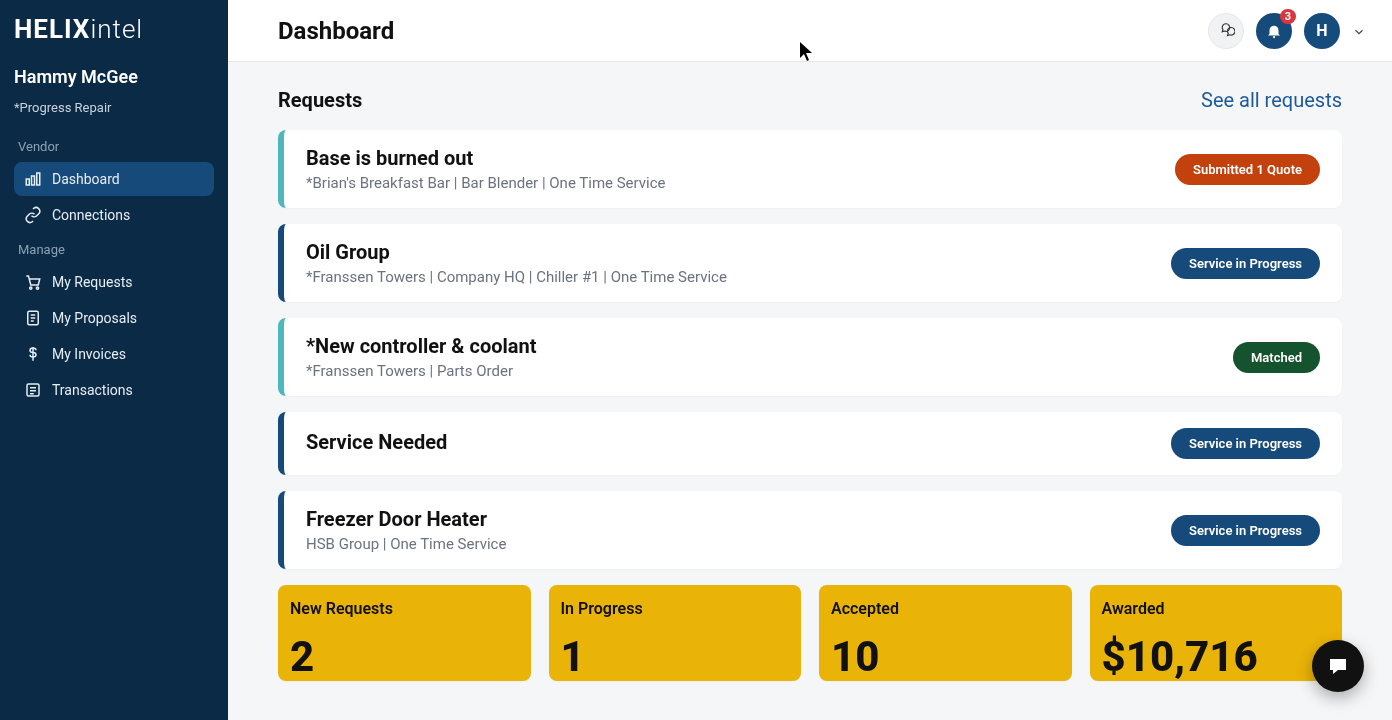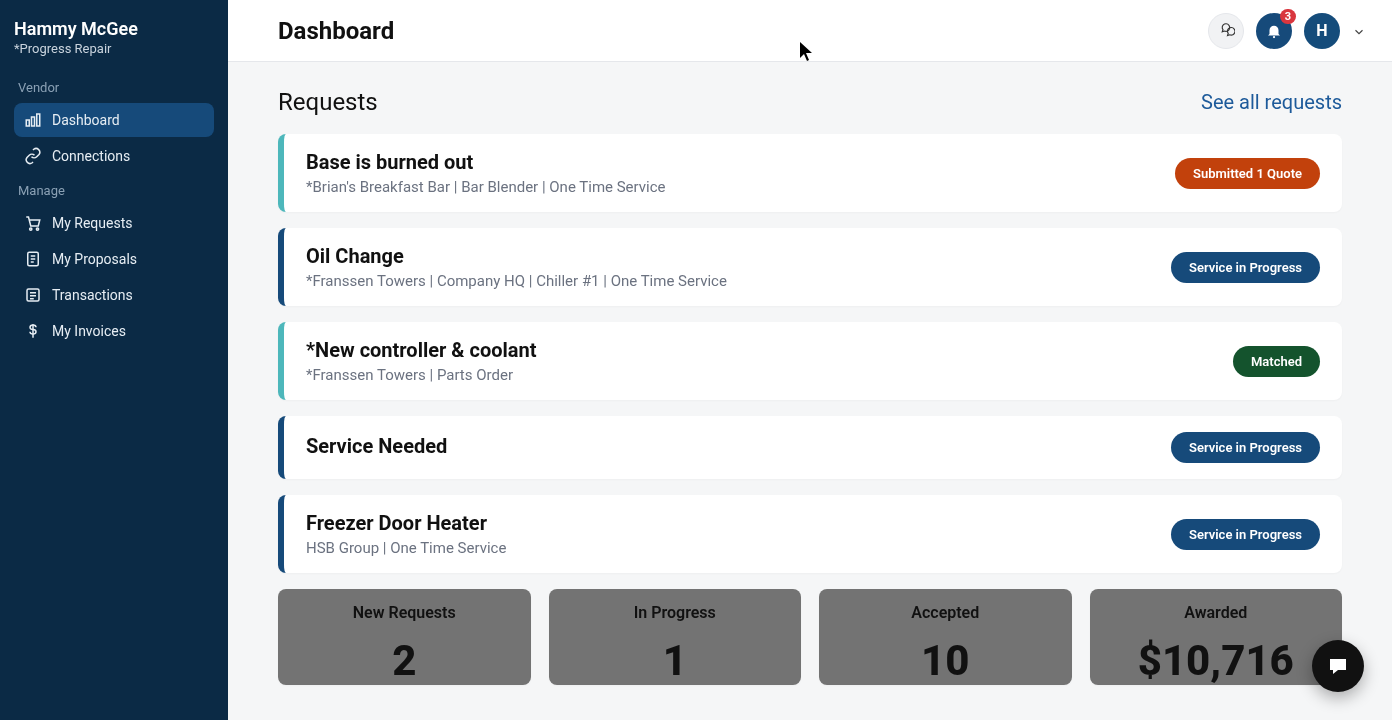--- a/index.html
+++ b/index.html
@@ -21,21 +21,21 @@
   }
   .logo {
     font-size: 26px;
     font-weight: 700;
     letter-spacing: 1px;
     color: #fff;
     margin-bottom: 22px;
     margin-top: -4px;
   }
   .logo .thin { font-weight: 300; }
-  .user-name { font-size: 18px; font-weight: 600; margin-bottom: 2px; }
+  .user-name { font-size: 18px; font-weight: 600; margin-bottom: 13px; }
   .user-org { font-size: 13px; color: #c9d3dd; margin-bottom: 24px; }
   .section-label { font-size: 13px; color: #8aa0b4; margin: 10px 4px 8px 4px; }
   .nav-item {
     display: flex; align-items: center;
     padding: 8px 10px;
     border-radius: 8px;
     font-size: 14px;
     color: #e6edf3;
     cursor: pointer;
     margin-bottom: 2px;
@@ -87,21 +87,21 @@
   .content {
     position: absolute;
     left: 228px; top: 62px; right: 0; bottom: 0;
     padding: 26px 50px 0 50px;
     overflow: hidden;
   }
   .section-header {
     display: flex; align-items: center; justify-content: space-between;
     margin-bottom: 18px;
   }
-  .section-title { font-size: 24px; font-weight: 400; color: #111; }
+  .section-title { font-size: 20px; font-weight: 700; color: #111; }
   .see-all { color: #1d5a9a; font-size: 20px; cursor: pointer; }
   .request-card {
     background: #fff;
     border-radius: 8px;
     border-left: 6px solid #164a7a;
     padding: 16px 22px;
     margin-bottom: 16px;
     display: flex; align-items: center; justify-content: space-between;
     box-shadow: 0 1px 2px rgba(0,0,0,0.03);
   }
@@ -117,24 +117,24 @@
   }
   .status-pill.quote { background: #c2410c; }
   .status-pill.progress { background: #164a7a; }
   .status-pill.matched { background: #14532d; }
   .stats-row {
     display: flex; gap: 18px;
     margin-top: 10px;
   }
   .stat-card {
     flex: 1;
-    background: #737373;
+    background: #eab308;
     border-radius: 8px;
     padding: 14px 12px 0 12px;
-    text-align: center;
+    text-align: left;
     box-shadow: 0 1px 2px rgba(0,0,0,0.03);
   }
   .stat-label { font-size: 16px; font-weight: 600; color: #111; margin-bottom: 14px; }
   .stat-value { font-size: 42px; font-weight: 800; color: #111; }
   .fab {
     position: absolute;
     right: 28px; bottom: 28px;
     width: 52px; height: 52px;
     border-radius: 50%;
     background: #111;
@@ -146,20 +146,23 @@
     position: absolute;
     left: 800px; top: 42px;
     width: 14px; height: 20px;
     pointer-events: none;
   }
 </style>
 </head>
 <body>
 
 <div class="sidebar">
+  <div class="logo">
+    <span>HELIX</span><span class="thin">intel</span>
+  </div>
   <div class="user-name">Hammy McGee</div>
   <div class="user-org">*Progress Repair</div>
 
   <div class="section-label">Vendor</div>
 
   <div class="nav-item active">
     <span class="nav-icon">
       <svg viewBox="0 0 24 24" width="18" height="18">
           <rect x="3" y="12" width="4" height="8" stroke-width="2"></rect>
           <rect x="10" y="8" width="4" height="12" stroke-width="2"></rect>
@@ -200,37 +203,37 @@
           <line x1="9" y1="12" x2="15" y2="12" stroke-width="2"></line>
           <line x1="9" y1="16" x2="13" y2="16" stroke-width="2"></line>
         </svg>
     </span>
     <span>My Proposals</span>
   </div>
 
   <div class="nav-item">
     <span class="nav-icon">
       <svg viewBox="0 0 24 24" width="18" height="18">
+          <line x1="12" y1="3" x2="12" y2="21" stroke-width="2"></line>
+          <path d="M16 7c0-2-2-3-4-3s-4 1-4 3 2 3 4 3 4 1 4 3-2 3-4 3-4-1-4-3" stroke-width="2"></path>
+        </svg>
+    </span>
+    <span>My Invoices</span>
+  </div>
+
+  <div class="nav-item">
+    <span class="nav-icon">
+      <svg viewBox="0 0 24 24" width="18" height="18">
           <rect x="4" y="4" width="16" height="16" rx="2" stroke-width="2"></rect>
           <line x1="8" y1="9" x2="16" y2="9" stroke-width="2"></line>
           <line x1="8" y1="13" x2="16" y2="13" stroke-width="2"></line>
           <line x1="8" y1="17" x2="13" y2="17" stroke-width="2"></line>
         </svg>
     </span>
     <span>Transactions</span>
-  </div>
-
-  <div class="nav-item">
-    <span class="nav-icon">
-      <svg viewBox="0 0 24 24" width="18" height="18">
-          <line x1="12" y1="3" x2="12" y2="21" stroke-width="2"></line>
-          <path d="M16 7c0-2-2-3-4-3s-4 1-4 3 2 3 4 3 4 1 4 3-2 3-4 3-4-1-4-3" stroke-width="2"></path>
-        </svg>
-    </span>
-    <span>My Invoices</span>
   </div>
 </div>
 
 <div class="topbar">
   <div class="page-title">Dashboard</div>
   <div class="topbar-right">
     <div class="icon-btn light">
       <svg viewBox="0 0 24 24" width="18" height="18">
           <path d="M7 8a5 5 0 1 1 3 4l-3 1 1-3a5 5 0 0 1-1-2z" fill="none" stroke="#333" stroke-width="1.5"></path>
           <path d="M14 13a5 5 0 1 1 3 4l-3 1 1-3a5 5 0 0 1-1-2z" fill="none" stroke="#333" stroke-width="1.5"></path>
@@ -263,21 +266,21 @@
   <div class="request-card teal">
     <div>
       <div class="request-title">Base is burned out</div>
       <div class="request-sub">*Brian's Breakfast Bar | Bar Blender | One Time Service</div>
     </div>
     <div class="status-pill quote">Submitted 1 Quote</div>
   </div>
 
   <div class="request-card">
     <div>
-      <div class="request-title">Oil Change</div>
+      <div class="request-title">Oil Group</div>
       <div class="request-sub">*Franssen Towers | Company HQ | Chiller #1 | One Time Service</div>
     </div>
     <div class="status-pill progress">Service in Progress</div>
   </div>
 
   <div class="request-card teal">
     <div>
       <div class="request-title">*New controller &amp; coolant</div>
       <div class="request-sub">*Franssen Towers | Parts Order</div>
     </div>

